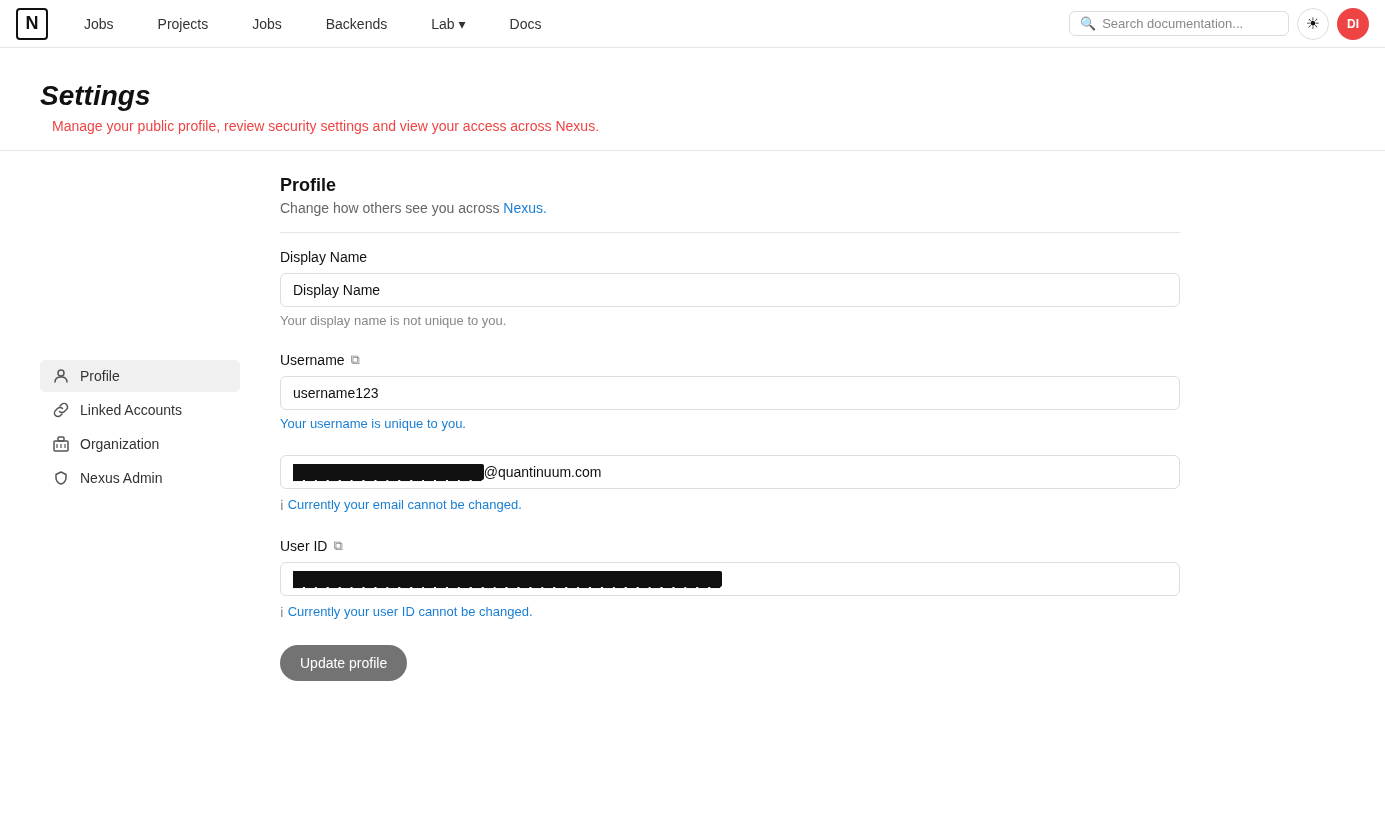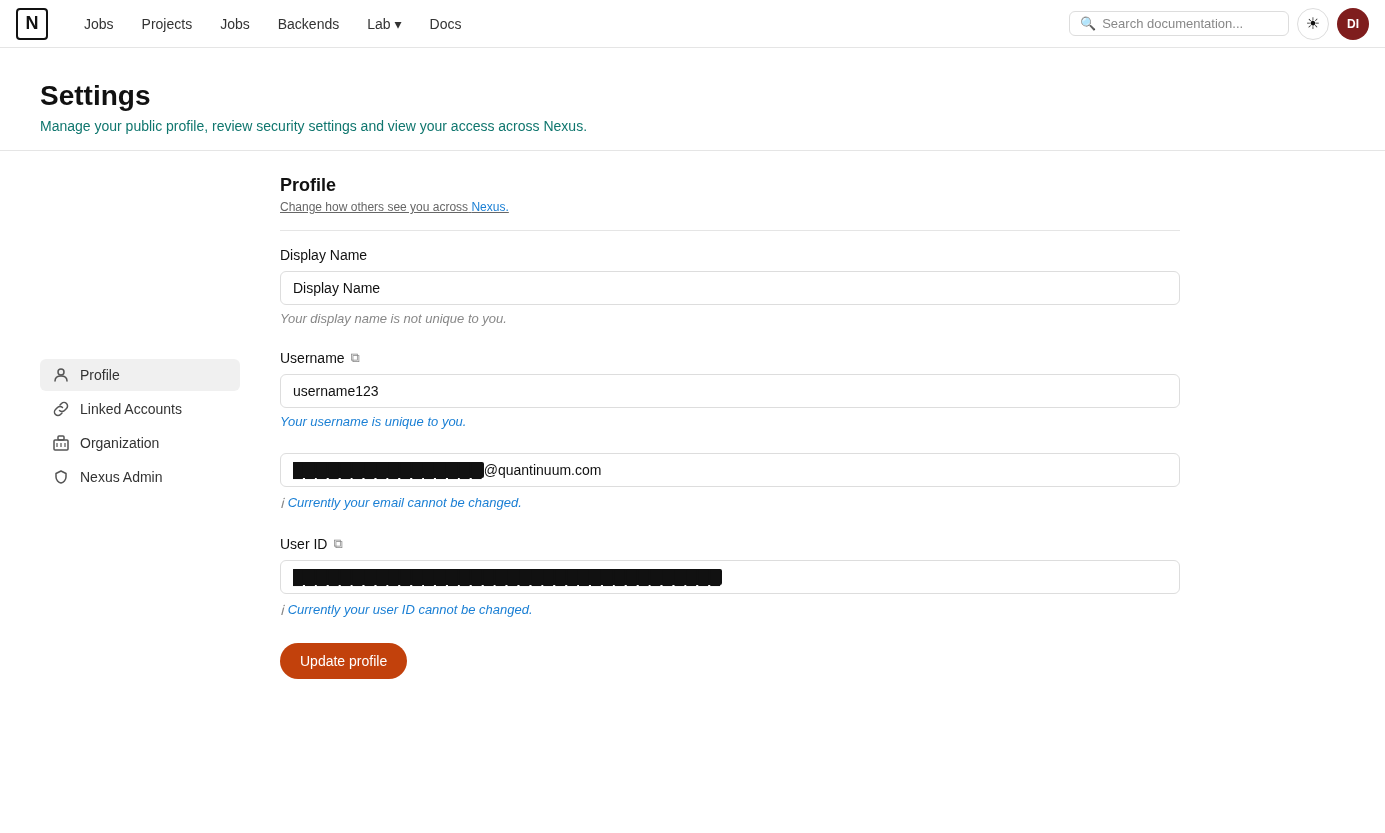--- a/index.html
+++ b/index.html
@@ -8,82 +8,82 @@
     
     .navbar {
       display: flex; align-items: center; padding: 0 16px; height: 48px;
       border-bottom: 1px solid #e5e5e5; background: #fff;
     }
     .navbar-logo {
       width: 32px; height: 32px; margin-right: 24px; flex-shrink: 0;
       display: flex; align-items: center; justify-content: center;
       font-weight: 900; font-size: 18px; border: 2px solid #111; border-radius: 4px;
     }
-    .navbar-nav { display: flex; align-items: center; gap: 4px; flex: 1; }
+    .navbar-nav { display: flex; align-items: center; gap: 20px; flex: 1; }
     .nav-item {
       padding: 6px 12px; border-radius: 6px; cursor: pointer; font-size: 14px;
       color: #333; text-decoration: none; display: flex; align-items: center; gap: 4px;
     }
     .navbar-right { display: flex; align-items: center; gap: 8px; }
     .search-box {
       display: flex; align-items: center; border: 1px solid #ddd; border-radius: 6px;
       padding: 4px 10px; gap: 6px; width: 220px; color: #888; font-size: 13px;
     }
     .theme-btn {
       width: 32px; height: 32px; border-radius: 50%; border: 1px solid #ddd;
       display: flex; align-items: center; justify-content: center; cursor: pointer;
       font-size: 16px; background: #fff;
     }
     .avatar-btn {
-      width: 32px; height: 32px; border-radius: 50%; background: #7f1d1d;
+      width: 32px; height: 32px; border-radius: 50%; background: #ef4444;
       color: #fff; font-size: 12px; font-weight: 600;
       display: flex; align-items: center; justify-content: center; cursor: pointer;
     }
 
     
     .page { max-width: 1385px; margin: 0 auto; }
     .page-header { padding: 32px 40px 16px; border-bottom: 1px solid #e5e5e5; }
-    .page-title { font-size: 28px; font-weight: 700; margin-bottom: 6px; }
-    .page-subtitle { color: #0f766e; font-size: 14px; }
+    .page-title { font-size: 28px; font-weight: 700; margin-bottom: 6px; font-style: italic; }
+    .page-subtitle { color: #ef4444; font-size: 14px; margin-left: 12px; }
 
     .page-body { display: flex; padding: 24px 40px; gap: 40px; align-items: center; }
 
     
     .sidebar { width: 200px; flex-shrink: 0; }
     .sidebar-item {
       display: flex; align-items: center; gap: 10px; padding: 8px 12px;
       border-radius: 6px; cursor: pointer; color: #333; font-size: 14px;
       margin-bottom: 2px;
     }
     .sidebar-item.active { background: #f0f0f0; font-weight: 500; }
     .sidebar-icon { font-size: 16px; color: #555; width: 18px; display: flex; align-items: center; justify-content: center; }
 
     
     .main-content { flex: 1; max-width: 900px; }
 
     .section-header { margin-bottom: 16px; padding-bottom: 16px; border-bottom: 1px solid #e5e5e5; }
     .section-title { font-size: 18px; font-weight: 600; margin-bottom: 4px; }
-    .section-subtitle { color: #666; font-size: 12px; text-decoration: underline; }
+    .section-subtitle { color: #666; font-size: 14px; }
     .section-subtitle a { color: #1a7fd4; text-decoration: none; }
 
     .form-group { margin-bottom: 24px; }
     .form-label { font-size: 14px; font-weight: 500; margin-bottom: 8px; display: flex; align-items: center; gap: 6px; }
     .form-input {
       width: 100%; padding: 8px 12px; border: 1px solid #ddd; border-radius: 6px;
       font-size: 14px; color: #111; background: #fff; outline: none;
     }
-    .form-hint { font-size: 13px; color: #888; margin-top: 6px; display: flex; align-items: center; gap: 4px; font-style: italic; }
+    .form-hint { font-size: 13px; color: #888; margin-top: 6px; display: flex; align-items: center; gap: 4px; }
     .form-hint.blue { color: #1a7fd4; }
     .copy-icon { cursor: pointer; color: #888; font-size: 13px; }
     .redacted {
       background: #111; color: #111; border-radius: 2px;
       user-select: none; letter-spacing: 2px;
     }
     .update-btn {
-      background: #c2410c; color: #fff; border: none; border-radius: 18px;
+      background: #737373; color: #fff; border: none; border-radius: 18px;
       padding: 10px 20px; font-size: 14px; font-weight: 500; cursor: pointer;
     }
     .info-icon { font-size: 14px; color: #888; }
   </style>
 </head>
 <body>
 
 <nav class="navbar">
   <div class="navbar-logo">
     <span>N</span>

